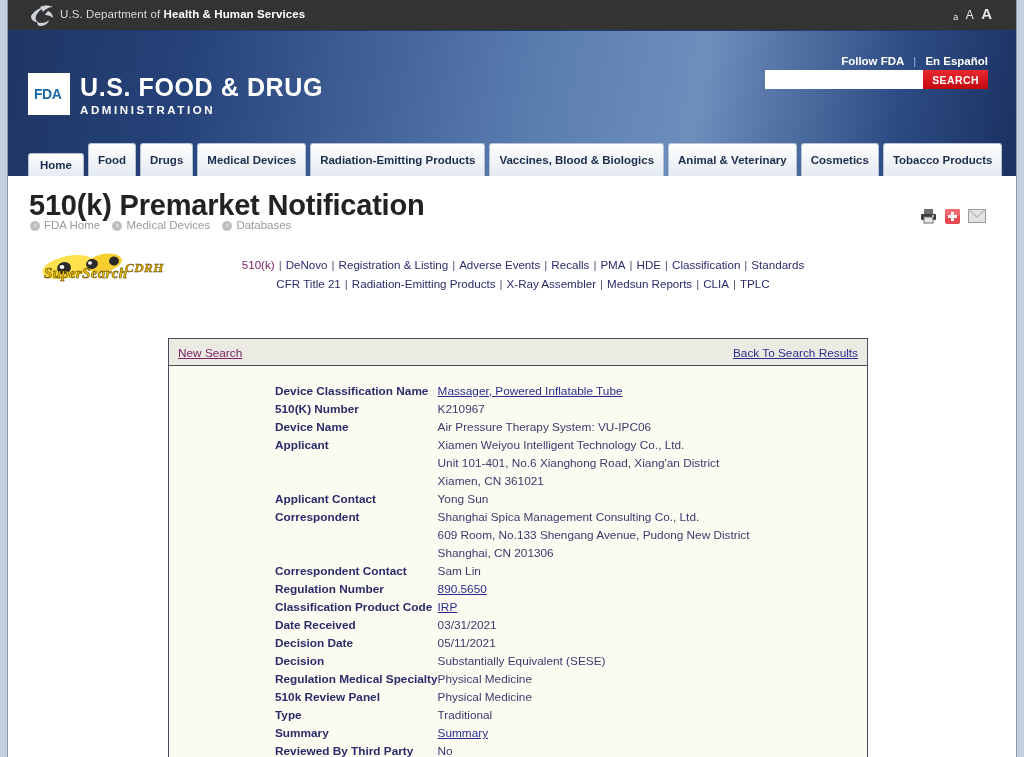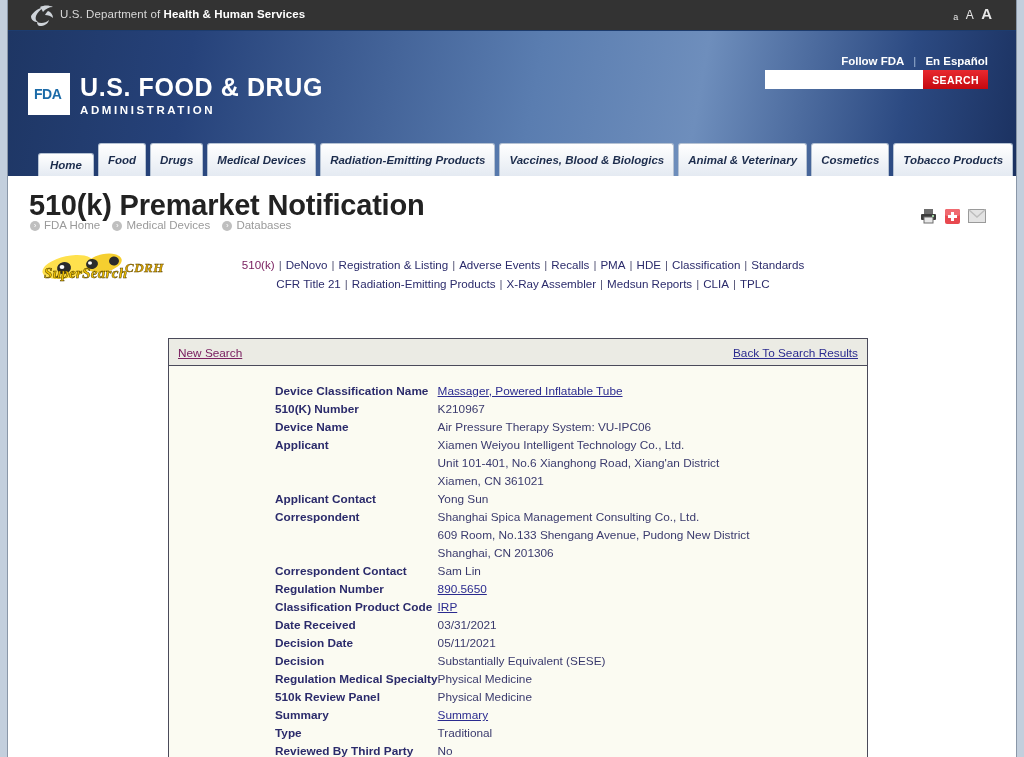--- a/index.html
+++ b/index.html
@@ -69,22 +69,22 @@
   }
   .search-btn {
     width: 65px; height: 19px; border: 0; cursor: pointer;
     background: linear-gradient(#e8292f, #c5080f);
     color: #ffffff; font-size: 10.5px; font-weight: bold; letter-spacing: .4px;
     font-family: "Liberation Sans", sans-serif;
   }
 
   
   .navtabs {
-    position: absolute; left: 30px; top: 148px; height: 28px;
-    display: flex; align-items: flex-end; gap: 4px; font-style: italic;
+    position: absolute; left: 20px; top: 148px; height: 28px;
+    display: flex; align-items: flex-end; gap: 4px;
   }
   .tab {
     height: 23px; padding: 16px 9px;
     background: linear-gradient(#ffffff, #e4eaf2);
     border: 1px solid #b5c2d3; border-bottom: 0;
     border-radius: 3px 3px 0 0;
     font-size: 11.5px; font-weight: bold; color: #1c2c4c;
     display: flex; align-items: center; white-space: nowrap; cursor: pointer;
   }
   .tab.home { padding: 0 11px; }
@@ -344,26 +344,26 @@
               </tr>
               <tr>
                 <td class="lbl">Regulation Medical Specialty</td>
                 <td class="val">Physical Medicine</td>
               </tr>
               <tr>
                 <td class="lbl">510k Review Panel</td>
                 <td class="val">Physical Medicine</td>
               </tr>
               <tr>
+                <td class="lbl">Type</td>
+                <td class="val">Traditional</td>
+              </tr>
+              <tr>
                 <td class="lbl">Summary</td>
                 <td class="val"><a>Summary</a></td>
-              </tr>
-              <tr>
-                <td class="lbl">Type</td>
-                <td class="val">Traditional</td>
               </tr>
               <tr>
                 <td class="lbl">Reviewed By Third Party</td>
                 <td class="val">No</td>
               </tr>
 
             </tbody>
           </table>
         </div>
       </div>

